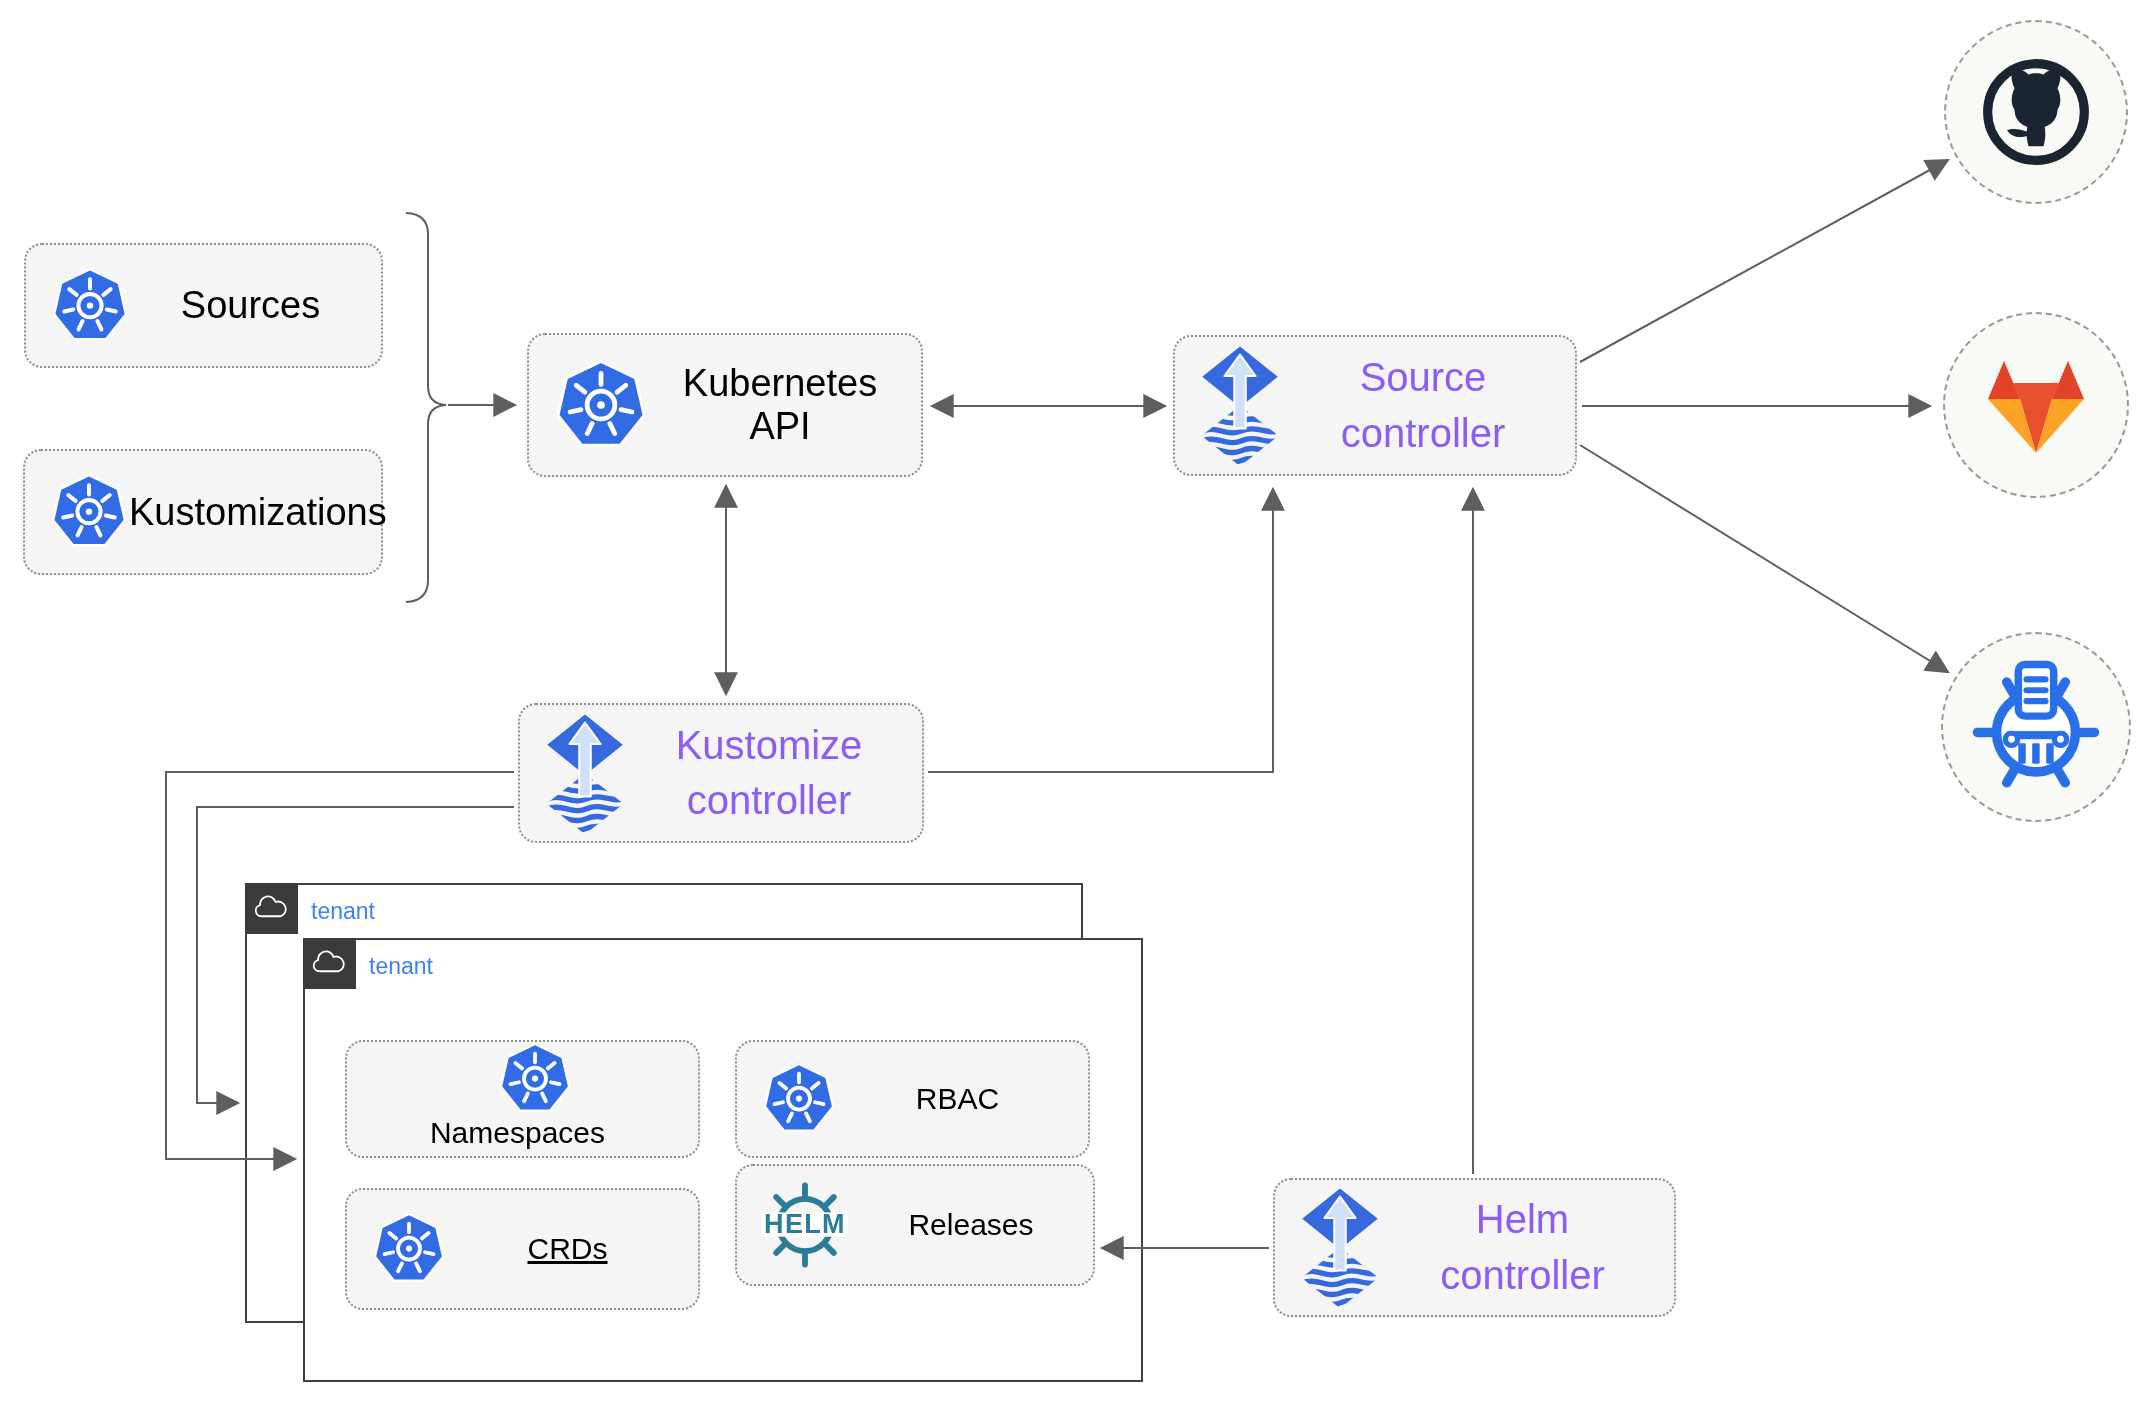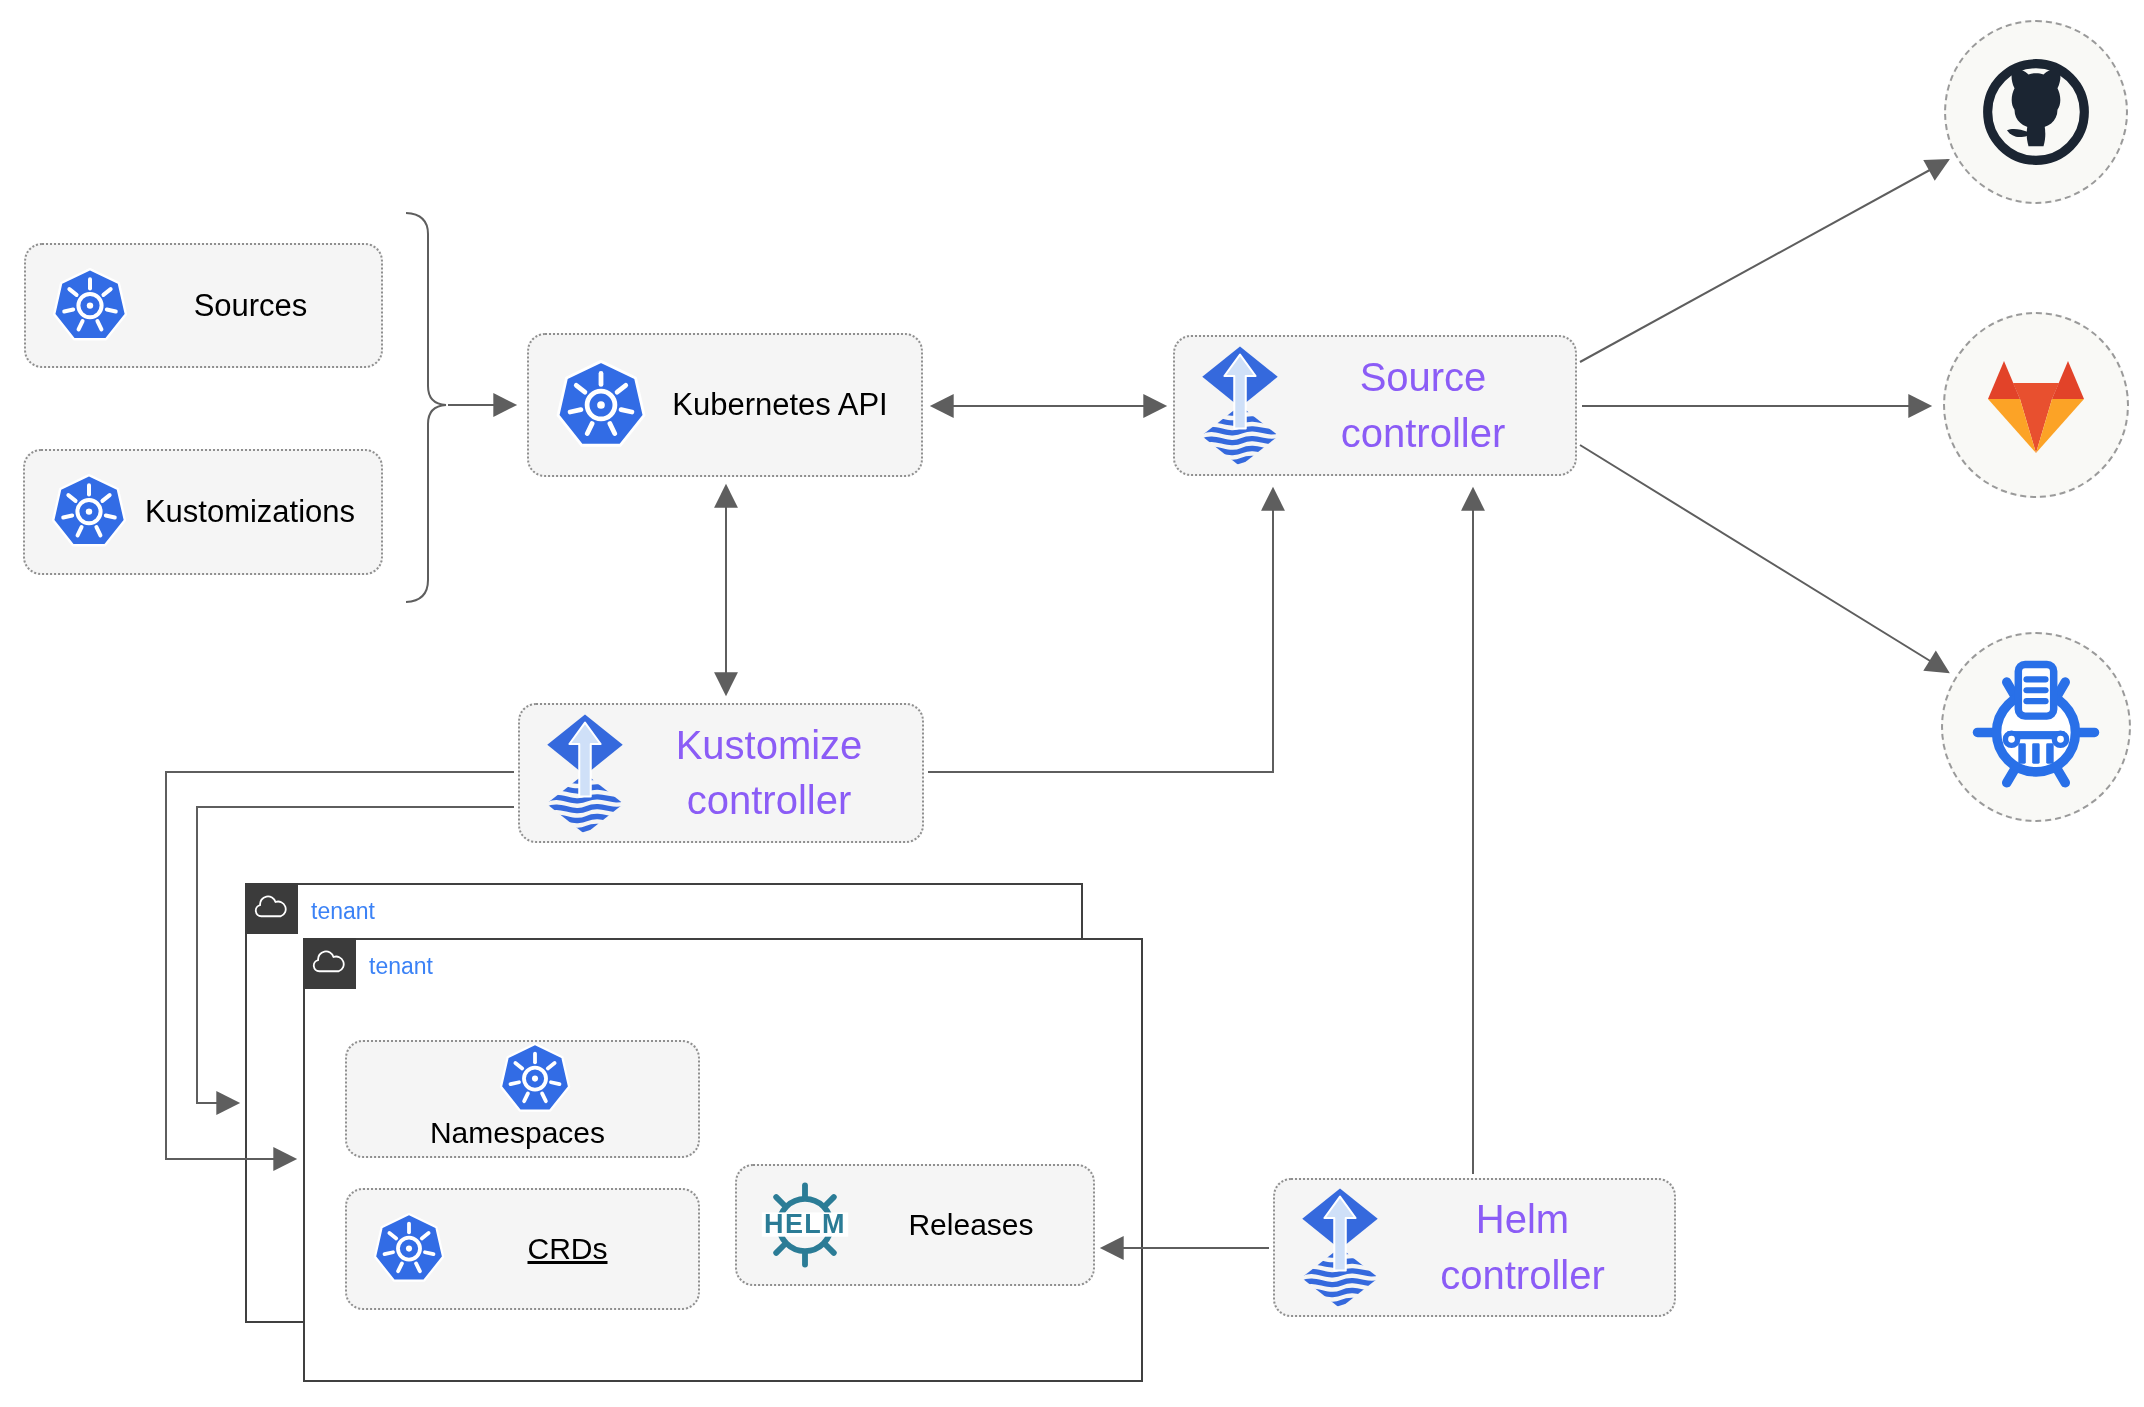--- a/index.html
+++ b/index.html
@@ -1,21 +1,21 @@
 <!DOCTYPE html>
 <html><head>
 <meta charset="utf-8">
 <style>
   html,body{margin:0;padding:0;background:#fff;}
   #canvas{position:relative;width:2144px;height:1407px;background:#ffffff;
           font-family:"Liberation Sans",sans-serif;overflow:hidden;}
   .node{position:absolute;display:flex;align-items:center;background:#f5f5f5;
         border:2.5px dotted #8f8f8f;border-radius:18px;box-sizing:border-box;z-index:10;}
   .node .ico{margin-left:24px;flex:0 0 auto;display:flex;align-items:center;}
-  .node .lbl{flex:1;text-align:center;font-size:31px;color:#000;padding-right:10px;}
+  .node .lbl{flex:1;text-align:center;font-size:38px;color:#000;padding-right:10px;}
   .node .lbl2{flex:1;text-align:center;font-size:40px;color:#8b5cf6;line-height:1.38;padding-right:10px;}
   .small .lbl{font-size:30px;}
   .tenant{position:absolute;background:#ffffff;border:2.5px solid #404040;box-sizing:border-box;}
   .tenant .tab{position:absolute;top:-2.5px;left:-2.5px;width:53px;height:51px;background:#3b3b3b;
         display:flex;align-items:center;justify-content:center;}
   .tenant .tlabel{position:absolute;left:64px;top:13px;font-size:23px;color:#3b82f6;}
   .circle{position:absolute;border:2.5px dashed #9a9a9a;border-radius:50%;background:#f9f9f6;
         display:flex;align-items:center;justify-content:center;box-sizing:border-box;z-index:10;}
   #connectors{position:absolute;left:0;top:0;z-index:50;pointer-events:none;}
   #tenant-outer{z-index:4;}
@@ -207,20 +207,28 @@
 
   <div class="node small" style="left:345px;top:1040px;width:355px;height:118px;flex-direction:column;">
     <span class="ico">
       <svg width="76" height="74">
           <use href="#sym-k8s"></use>
         </svg>
       </span>
     <span class="lbl">Namespaces</span>
   </div>
 
+  <div class="node small" style="left:735px;top:1040px;width:355px;height:118px;">
+    <span class="ico">
+      <svg width="76" height="74">
+          <use href="#sym-k8s"></use>
+        </svg>
+      </span>
+    <span class="lbl">RBAC</span>
+  </div>
 
   <div class="node small" style="left:345px;top:1188px;width:355px;height:122px;text-decoration:underline;">
     <span class="ico">
       <svg width="76" height="74">
           <use href="#sym-k8s"></use>
         </svg>
       </span>
     <span class="lbl">CRDs</span>
   </div>
 

